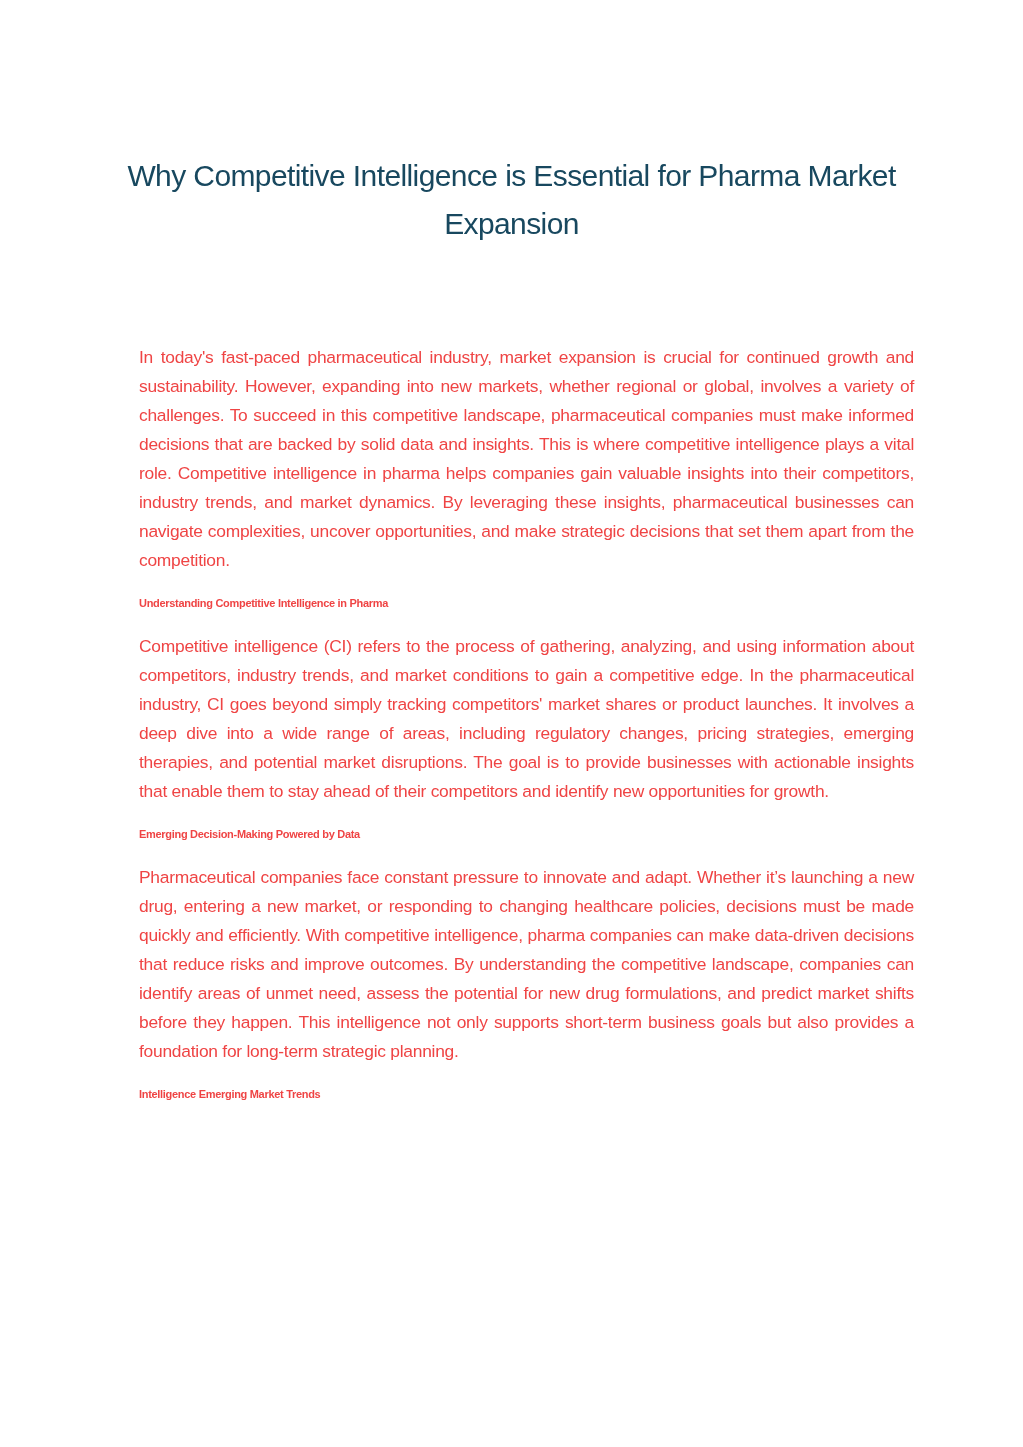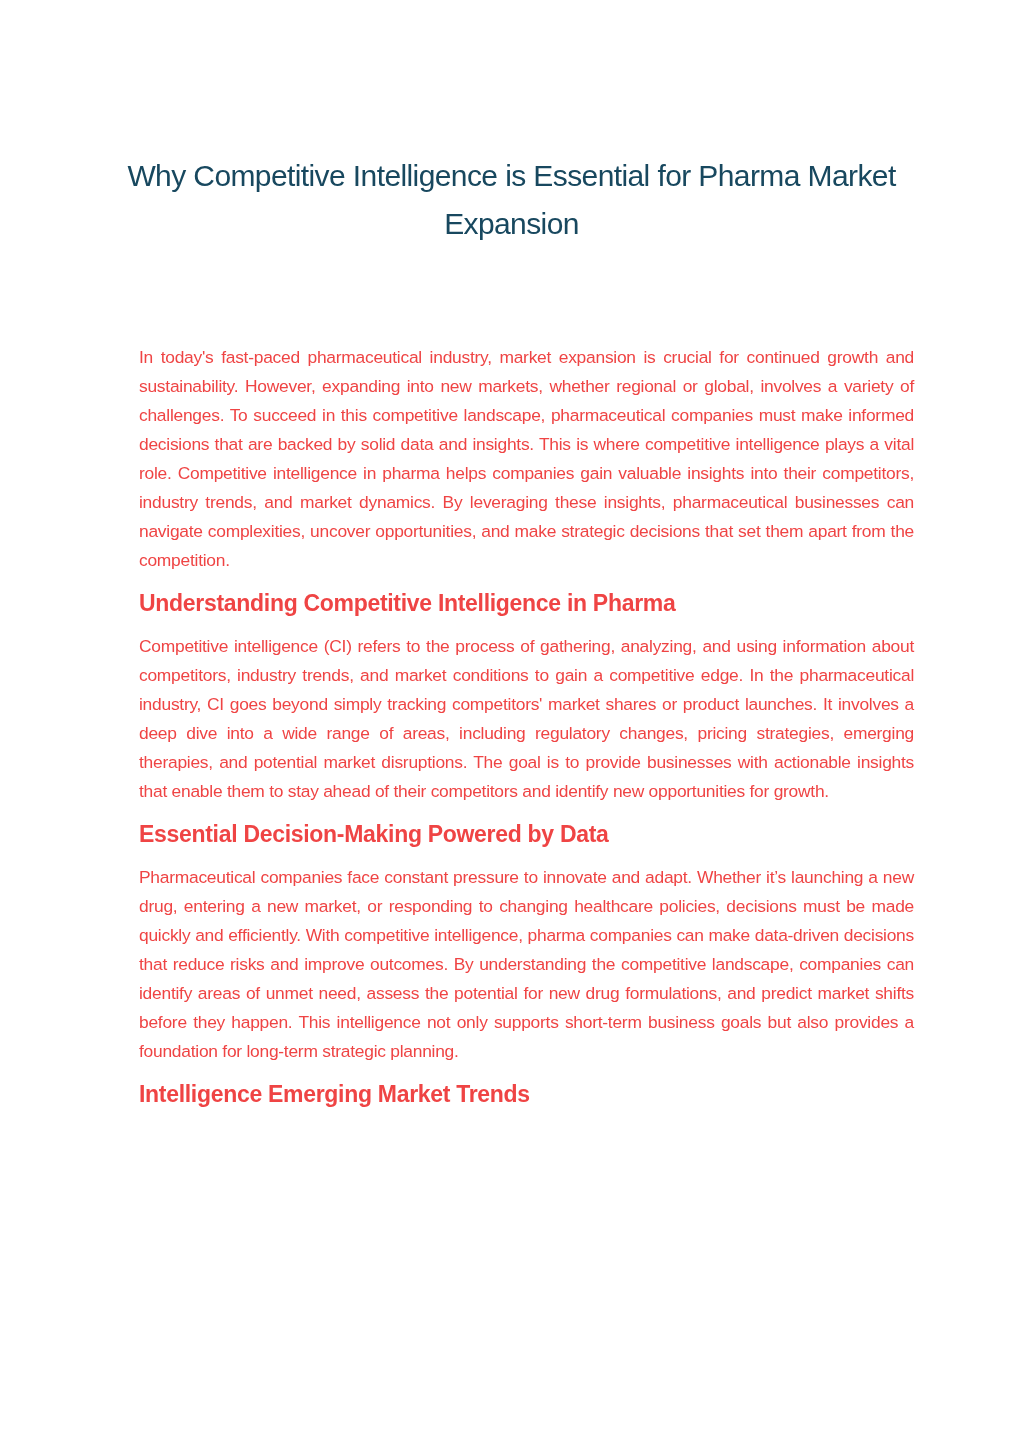--- a/index.html
+++ b/index.html
@@ -10,32 +10,32 @@
     text-align: center; color: #18485f;
     font-family: "Liberation Sans", sans-serif; font-size: 30px; line-height: 48px;
     font-weight: normal; letter-spacing: -0.6px; margin: 0;
   }
   .body {
     position: absolute; left: 124px; width: 775px; top: 343px;
     font-family: Liberation Sans, sans-serif; color: #ef4444;
     font-size: 17.4px; line-height: 29px; letter-spacing: -0.25px; margin-left: 15px;
   }
   .body p { margin: 0 0 14px 0; text-align: justify; }
-  .body h2 { margin: 0 0 14px 0; font-size: 23px; font-weight: bold; line-height: 29px; letter-spacing: -0.3px; }
+  .body h2 { margin: 0 0 14px 0; font-size: 11px; font-weight: bold; line-height: 29px; letter-spacing: -0.3px; }
 </style>
 </head>
 <body>
 
 <div class="page">
   <h1 class="title">Why Competitive Intelligence is Essential for Pharma Market Expansion</h1>
 
   <div class="body">
     <p>In today's fast-paced pharmaceutical industry, market expansion is crucial for continued growth and sustainability. However, expanding into new markets, whether regional or global, involves a variety of challenges. To succeed in this competitive landscape, pharmaceutical companies must make informed decisions that are backed by solid data and insights. This is where competitive intelligence plays a vital role. Competitive intelligence in pharma helps companies gain valuable insights into their competitors, industry trends, and market dynamics. By leveraging these insights, pharmaceutical businesses can navigate complexities, uncover opportunities, and make strategic decisions that set them apart from the competition.</p>
 
     <h2>Understanding Competitive Intelligence in Pharma</h2>
     <p>Competitive intelligence (CI) refers to the process of gathering, analyzing, and using information about competitors, industry trends, and market conditions to gain a competitive edge. In the pharmaceutical industry, CI goes beyond simply tracking competitors' market shares or product launches. It involves a deep dive into a wide range of areas, including regulatory changes, pricing strategies, emerging therapies, and potential market disruptions. The goal is to provide businesses with actionable insights that enable them to stay ahead of their competitors and identify new opportunities for growth.</p>
 
-    <h2>Essential Decision-Making Powered by Data</h2>
+    <h2>Emerging Decision-Making Powered by Data</h2>
     <p>Pharmaceutical companies face constant pressure to innovate and adapt. Whether it’s launching a new drug, entering a new market, or responding to changing healthcare policies, decisions must be made quickly and efficiently. With competitive intelligence, pharma companies can make data-driven decisions that reduce risks and improve outcomes. By understanding the competitive landscape, companies can identify areas of unmet need, assess the potential for new drug formulations, and predict market shifts before they happen. This intelligence not only supports short-term business goals but also provides a foundation for long-term strategic planning.</p>
 
     <h2>Intelligence Emerging Market Trends</h2>
   </div>
 </div>
 
 </body></html>

